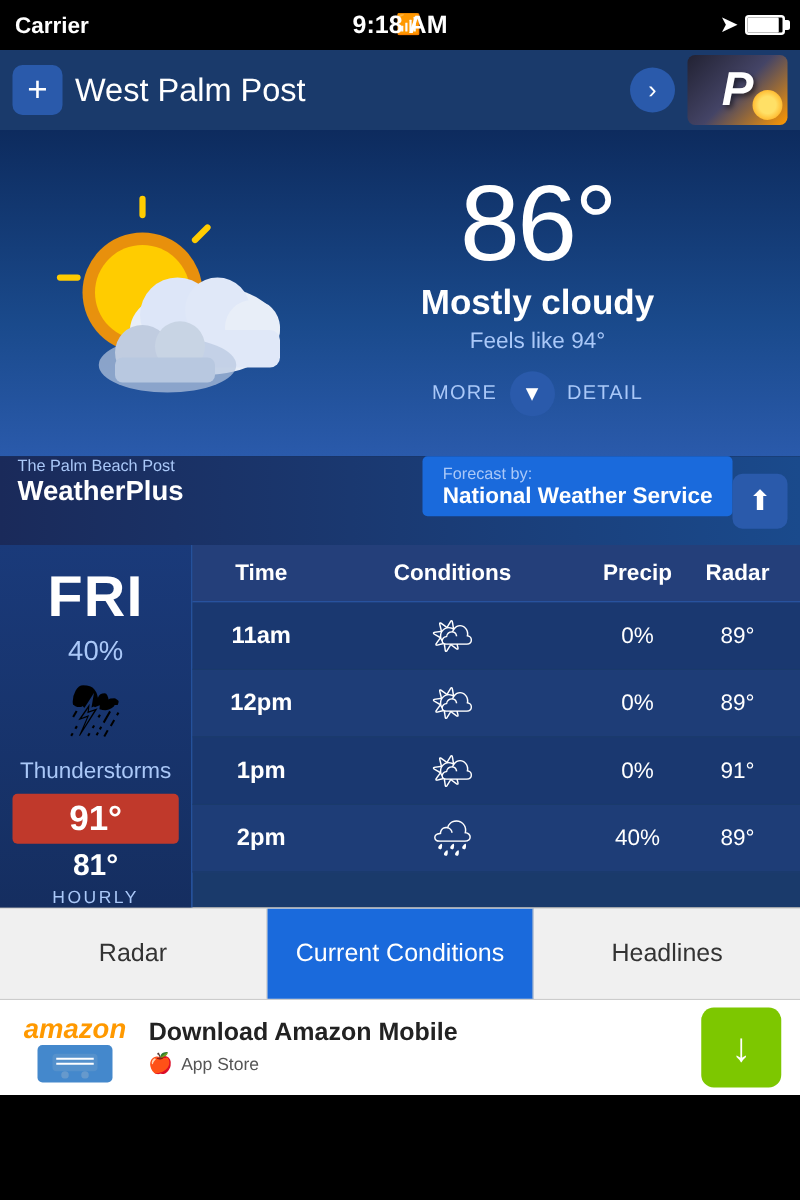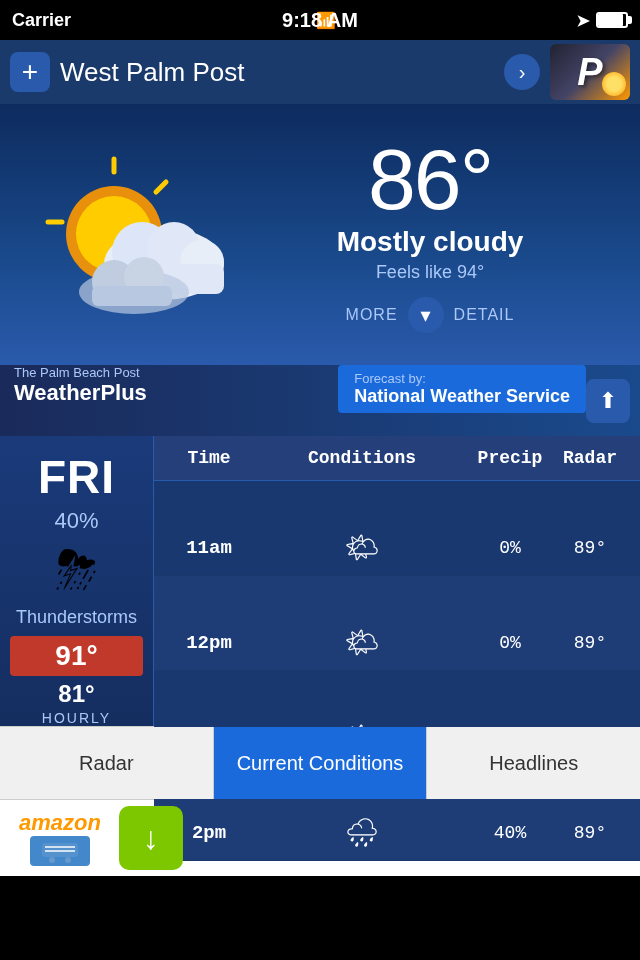--- a/index.html
+++ b/index.html
@@ -252,21 +252,20 @@
       font-size: 14px;
       letter-spacing: 2px;
       text-transform: uppercase;
       margin-top: 2px;
     }
 
     .hourly-table {
       flex: 1;
       display: flex;
       flex-direction: column;
-      font-family: Liberation Mono, monospace;
     }
     .hourly-header {
       display: grid;
       grid-template-columns: 90px 1fr 80px 80px;
       background: #243f7a;
       padding: 12px 10px;
       border-bottom: 1px solid #2a5aab;
     }
     .hourly-header span {
       color: #fff;
@@ -280,21 +279,20 @@
       padding: 10px 10px;
       border-bottom: 1px solid #1a3a6b;
       align-items: center;
     }
     .hourly-row:nth-child(odd) { background: #1e3d77; }
     .hourly-row:nth-child(even) { background: #1a3870; }
     .hourly-row span {
       color: #fff;
       font-size: 18px;
       text-align: center;
-      margin-top: 40px;
     }
     .hourly-row .time { font-weight: 600; font-size: 19px; }
     .hourly-row .cond-icon { font-size: 28px; text-align: center; }
 
     
     .tab-bar {
       background: #e8e8e8;
       display: flex;
       height: 74px;
       border-top: 1px solid #ccc;
@@ -519,16 +517,23 @@
     <div class="amazon-cart">
       <svg width="40" height="24" viewBox="0 0 40 24">
         <rect x="2" y="4" width="36" height="14" rx="3" fill="#6699cc" opacity="0.5"></rect>
         <line x1="5" y1="8" x2="35" y2="8" stroke="#fff" stroke-width="1.5"></line>
         <line x1="5" y1="12" x2="35" y2="12" stroke="#fff" stroke-width="1.5"></line>
         <circle cx="12" cy="21" r="3" fill="#6699cc"></circle>
         <circle cx="28" cy="21" r="3" fill="#6699cc"></circle>
       </svg>
     </div>
   </div>
+  <div class="ad-text-area">
+    <div class="ad-title">Download Amazon Mobile</div>
+    <div class="ad-subtitle">
+      <span class="apple-logo">🍎</span>
+      <span>App Store</span>
+    </div>
+  </div>
   <div class="ad-download-btn">
     <span class="arrow-icon">↓</span>
   </div>
 </div>
 
 </body></html>

